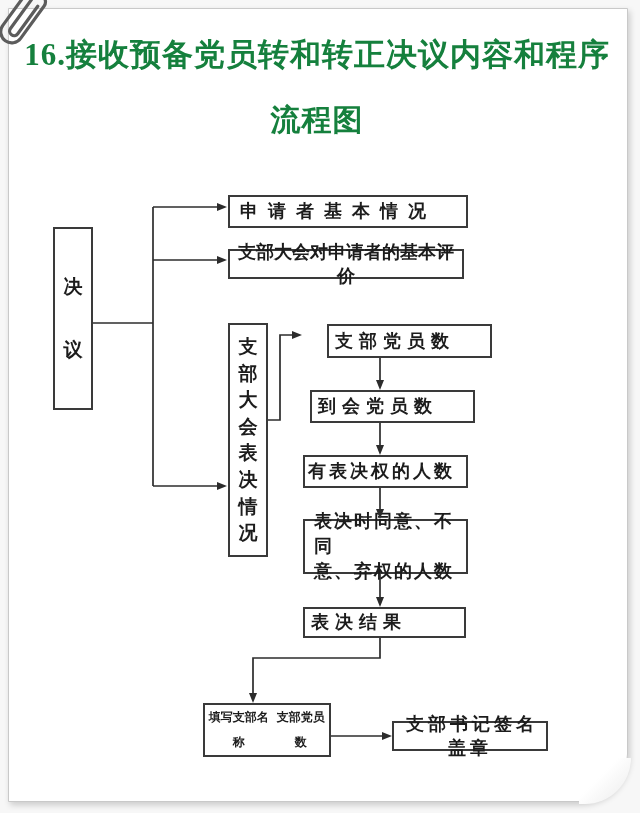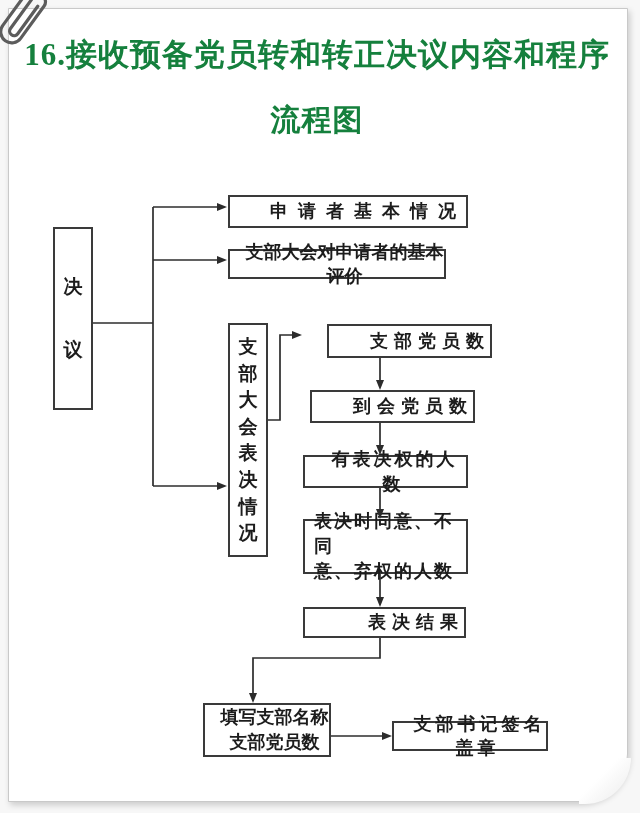--- a/index.html
+++ b/index.html
@@ -24,35 +24,35 @@
   }
   .title-line{
     position:absolute;left:8px;width:618px;text-align:center;
     font-weight:bold;color:#15803d;letter-spacing:1px;white-space:nowrap;
   }
   .title1{top:34px;font-size:31px;}
   .title2{top:100px;font-size:30px;}
   .node{
     position:absolute;box-sizing:border-box;
     border:2px solid #3a3a3a;background:#ffffff;
-    display:flex;align-items:center;justify-content:flex-end;
+    display:flex;align-items:center;justify-content:flex-start;
     font-weight:bold;font-size:18px;color:#1c1c1c;
-    text-align:center;line-height:1.35;padding-left:15px;
+    text-align:center;line-height:1.35;
   }
   .vnode{flex-direction:column;}
   .vnode span{display:block;}
   .node-resolution{justify-content:space-around;padding:26px 0;font-size:19px;}
   .node-voting{justify-content:space-evenly;padding:8px 0;font-size:19px;}
   .node-applicant{letter-spacing:10px;text-indent:10px;}
   .node-members,.node-attendees,.node-result{letter-spacing:6px;text-indent:6px;}
   .node-eligible{letter-spacing:3px;text-indent:3px;}
   .node-sign{letter-spacing:4px;text-indent:4px;}
   .node-breakdown{flex-direction:column;align-items:flex-start;justify-content:center;
     padding:2px 9px;text-align:left;letter-spacing:2px;font-size:18px;line-height:25px;}
-  .node-fill{flex-direction:column;line-height:25px;font-size:18px;}
+  .node-fill{flex-direction:row;line-height:25px;font-size:12px;}
   .connectors{position:absolute;left:0;top:0;pointer-events:none;}
   .clip{position:absolute;left:14px;top:-14px;transform:rotate(36deg);transform-origin:30px 10px;}
 </style>
 </head>
 <body>
 
 <div class="page"></div>
 <div class="curl"></div>
 
 <svg class="clip" width="46" height="90" viewBox="0 0 46 90">
@@ -64,21 +64,21 @@
 
 <div class="node vnode node-resolution" style="left:53px;top:227px;width:40px;height:183px;">
   <span>决</span>
   <span>议</span>
 </div>
 
 <div class="node node-applicant" style="left:228px;top:195px;width:240px;height:33px;">
   <span>申请者基本情况</span>
 </div>
 
-<div class="node" style="left:228px;top:249px;width:218px;height:30px;">
+<div class="node" style="left:228px;top:249px;width:236px;height:30px;">
   <span>支部大会对申请者的基本评价</span>
 </div>
 
 <div class="node vnode node-voting" style="left:228px;top:323px;width:40px;height:234px;">
   <span>支</span>
   <span>部</span>
   <span>大</span>
   <span>会</span>
   <span>表</span>
   <span>决</span>

